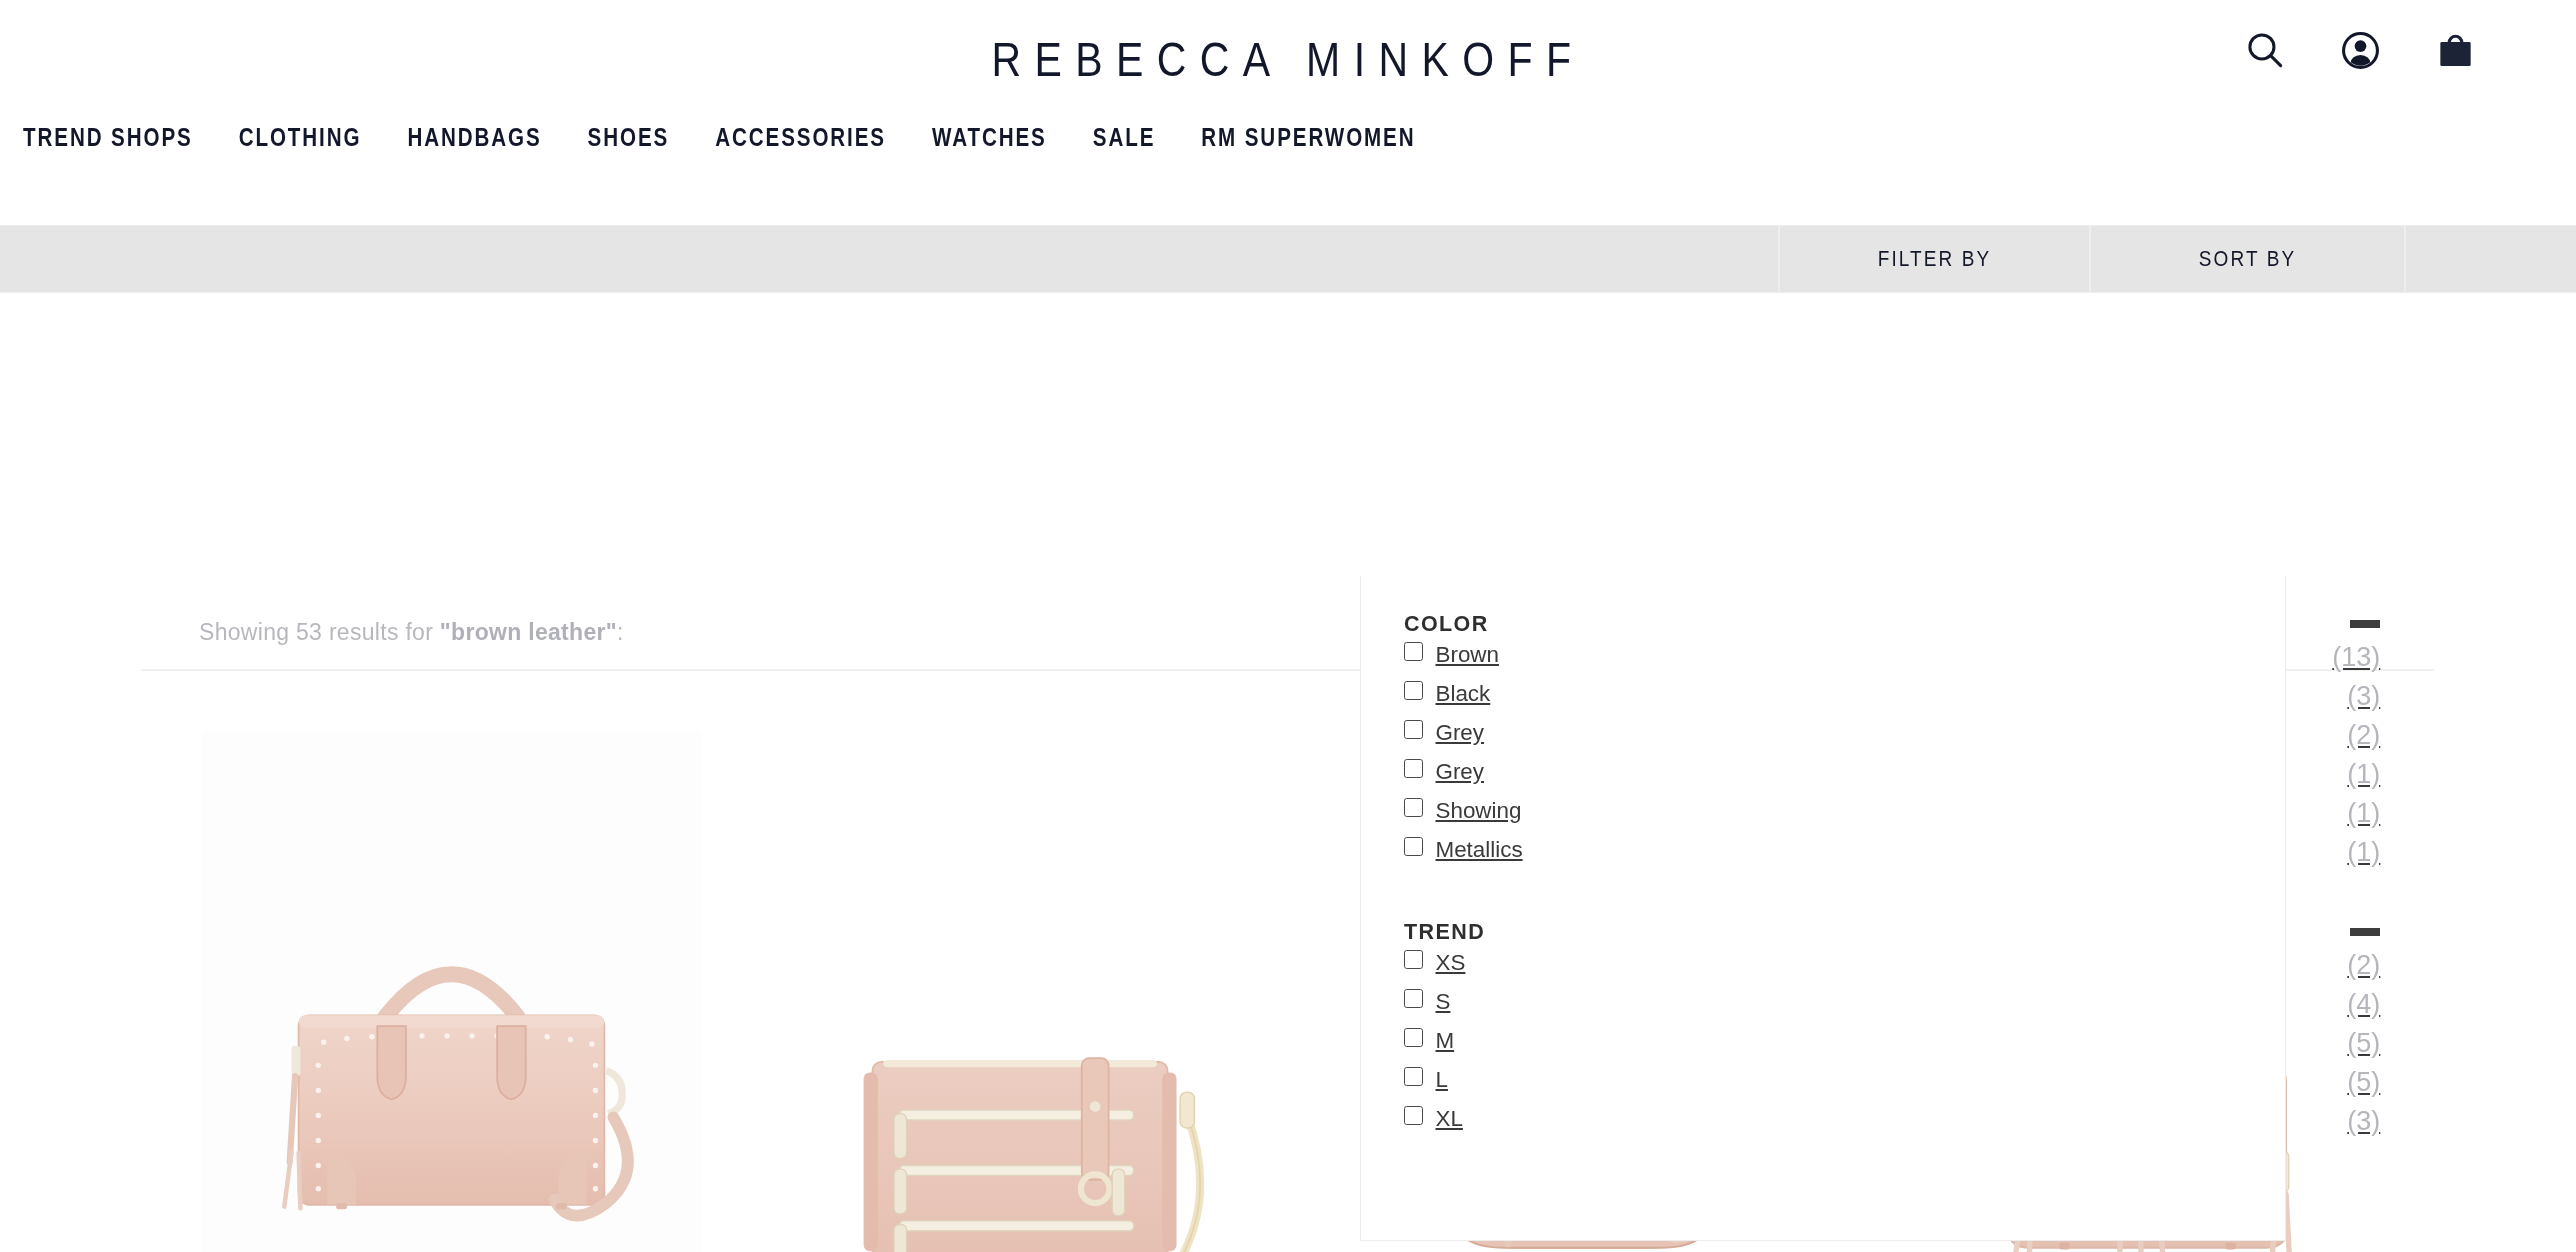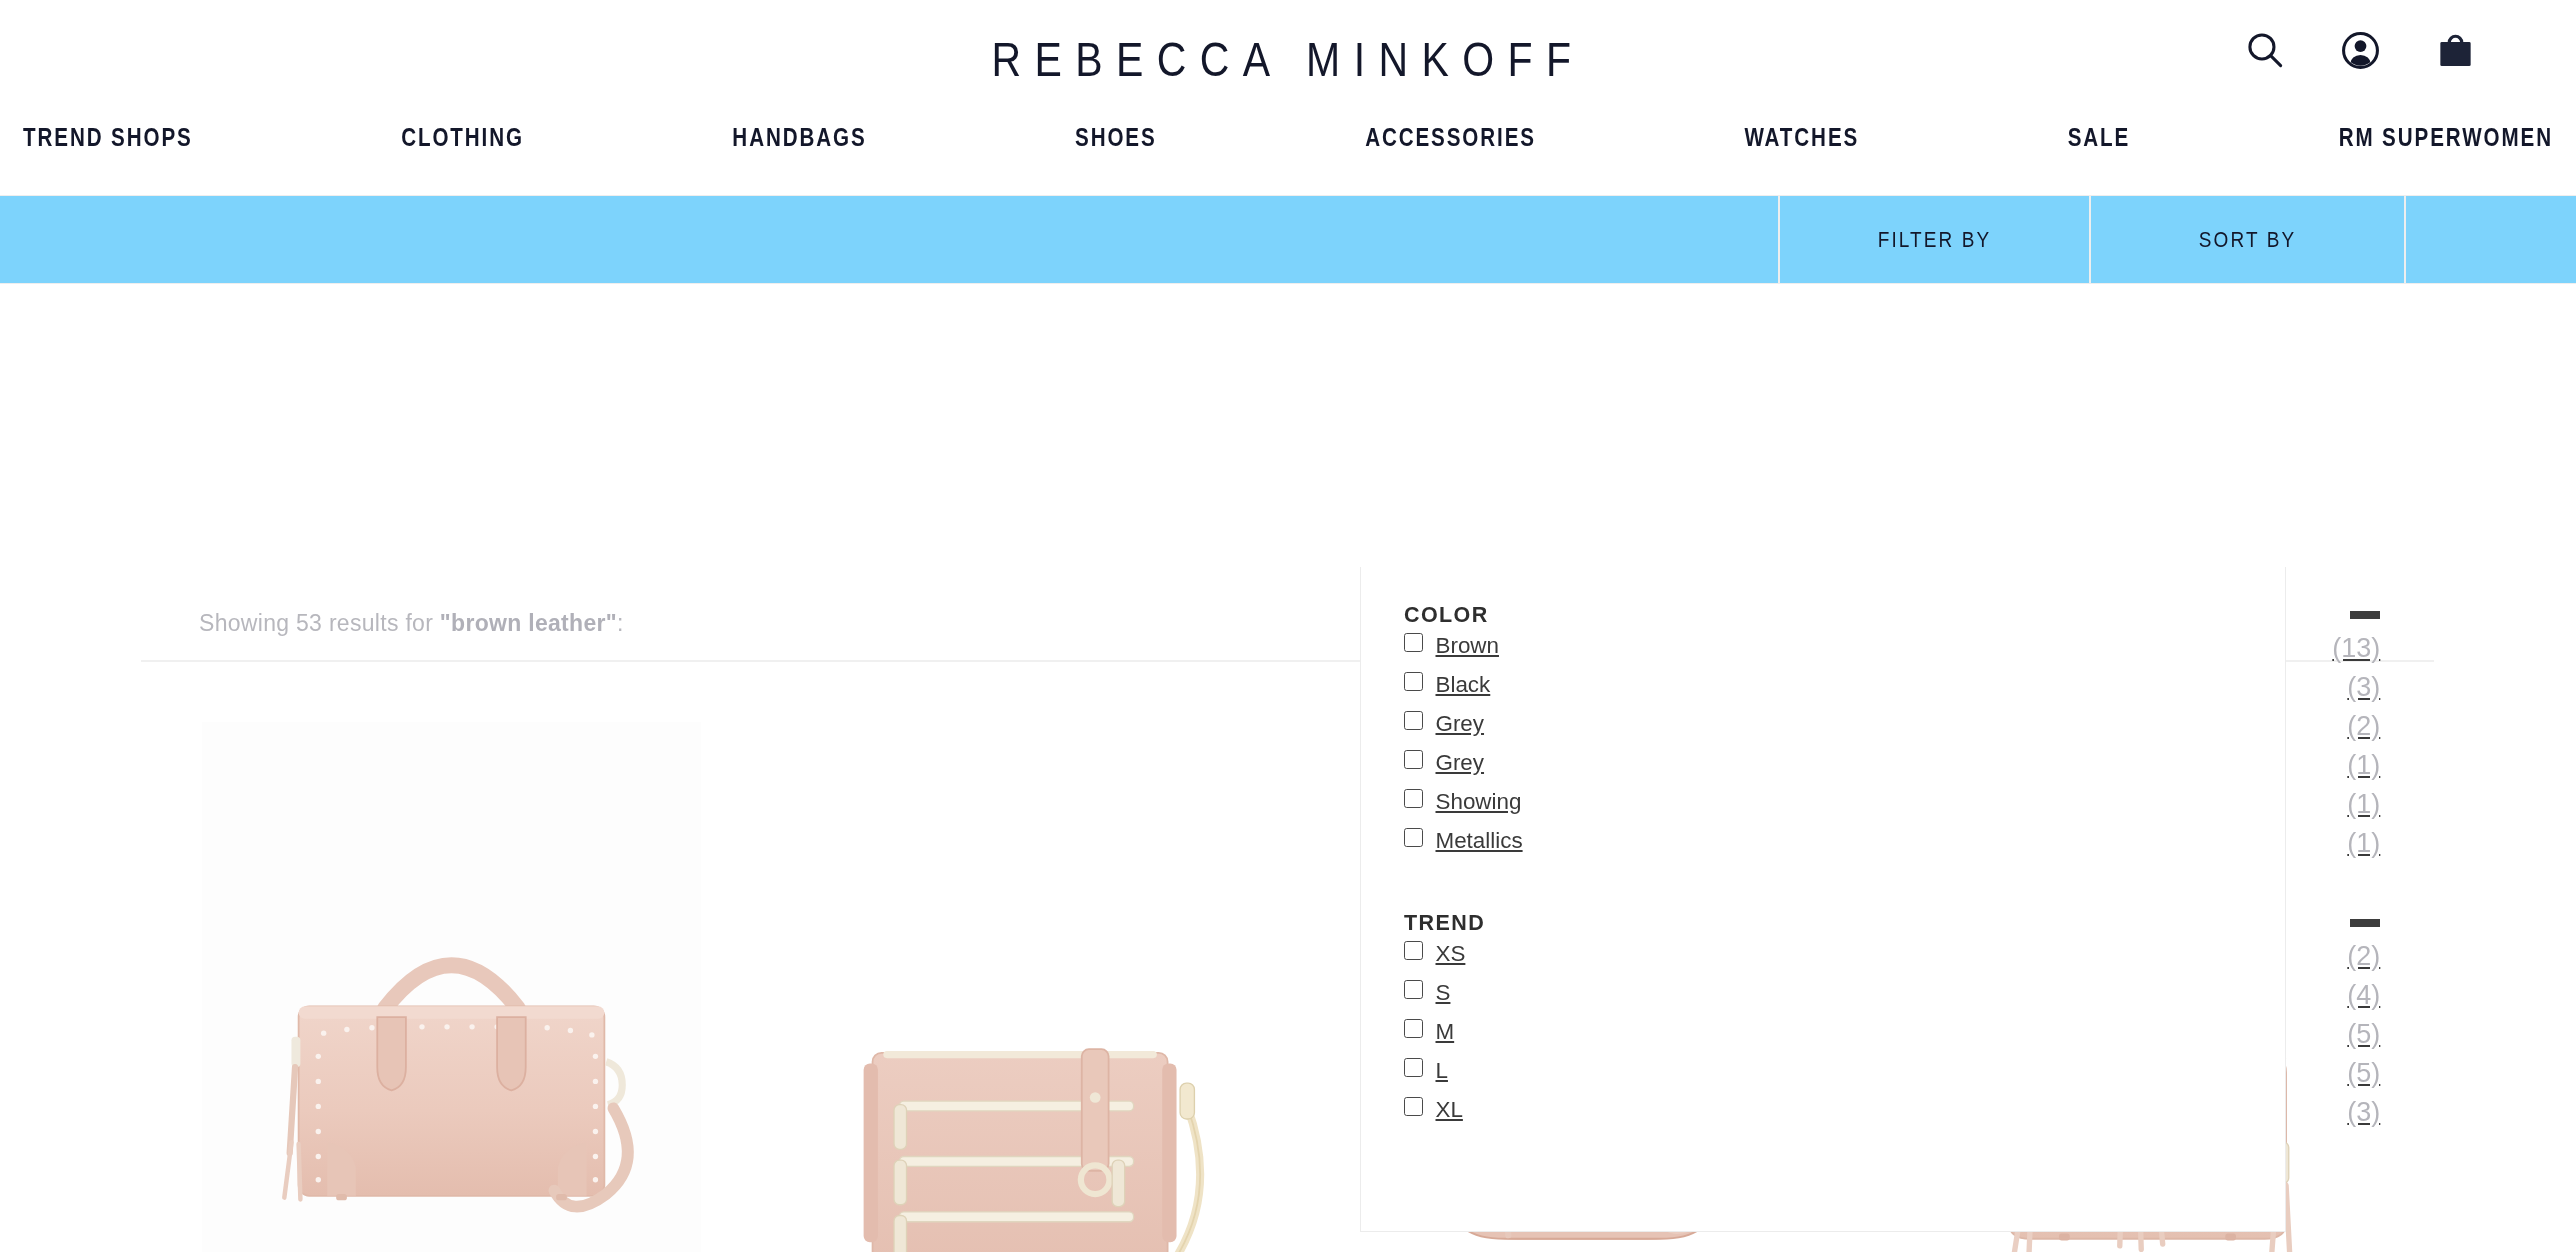--- a/index.html
+++ b/index.html
@@ -26,43 +26,44 @@
     transform-origin:center top;
   }
 
   .header-icons {
     position:absolute; right:100px; top:30px;
     display:flex; align-items:center; gap:54px;
   }
   .hicon { width:41px; height:41px; display:block; cursor:pointer; }
 
   .nav {
-    position:absolute; left:0; right:0; top:125px;
-    display:flex; justify-content:space-between; align-items:center;
+    position:absolute; left:0; right:16px; top:125px;
+    display:flex; justify-content:flex-start; align-items:center;
     gap:0;
   }
   .nav-item {
     font-size:20.6px;
     letter-spacing:1.9px;
     color:#13172a;
     font-weight:700;
     padding:0 23px;
     white-space:nowrap;
     cursor:pointer;
     transform:scaleY(1.22);
     transform-origin:center;
   }
 
   
   .filterbar {
     position:relative;
-    height:89px;
+    height:68px;
     border-top:1.8px solid #eeeeee;
     border-bottom:1.8px solid #eeeeee;
-    background:#7dd3fc;
+    background:#e5e5e5;
+    margin-top:30px;
   }
   .fbar-cell {
     position:absolute; top:0; height:100%;
     display:flex; align-items:center; justify-content:center;
     font-size:19px; letter-spacing:2.1px; color:#13172a;
     cursor:pointer;
     transform:scaleY(1.18);
   }
   .fbar-divider {
     position:absolute; top:0; width:1.8px; height:100%; background:#eeeeee;

